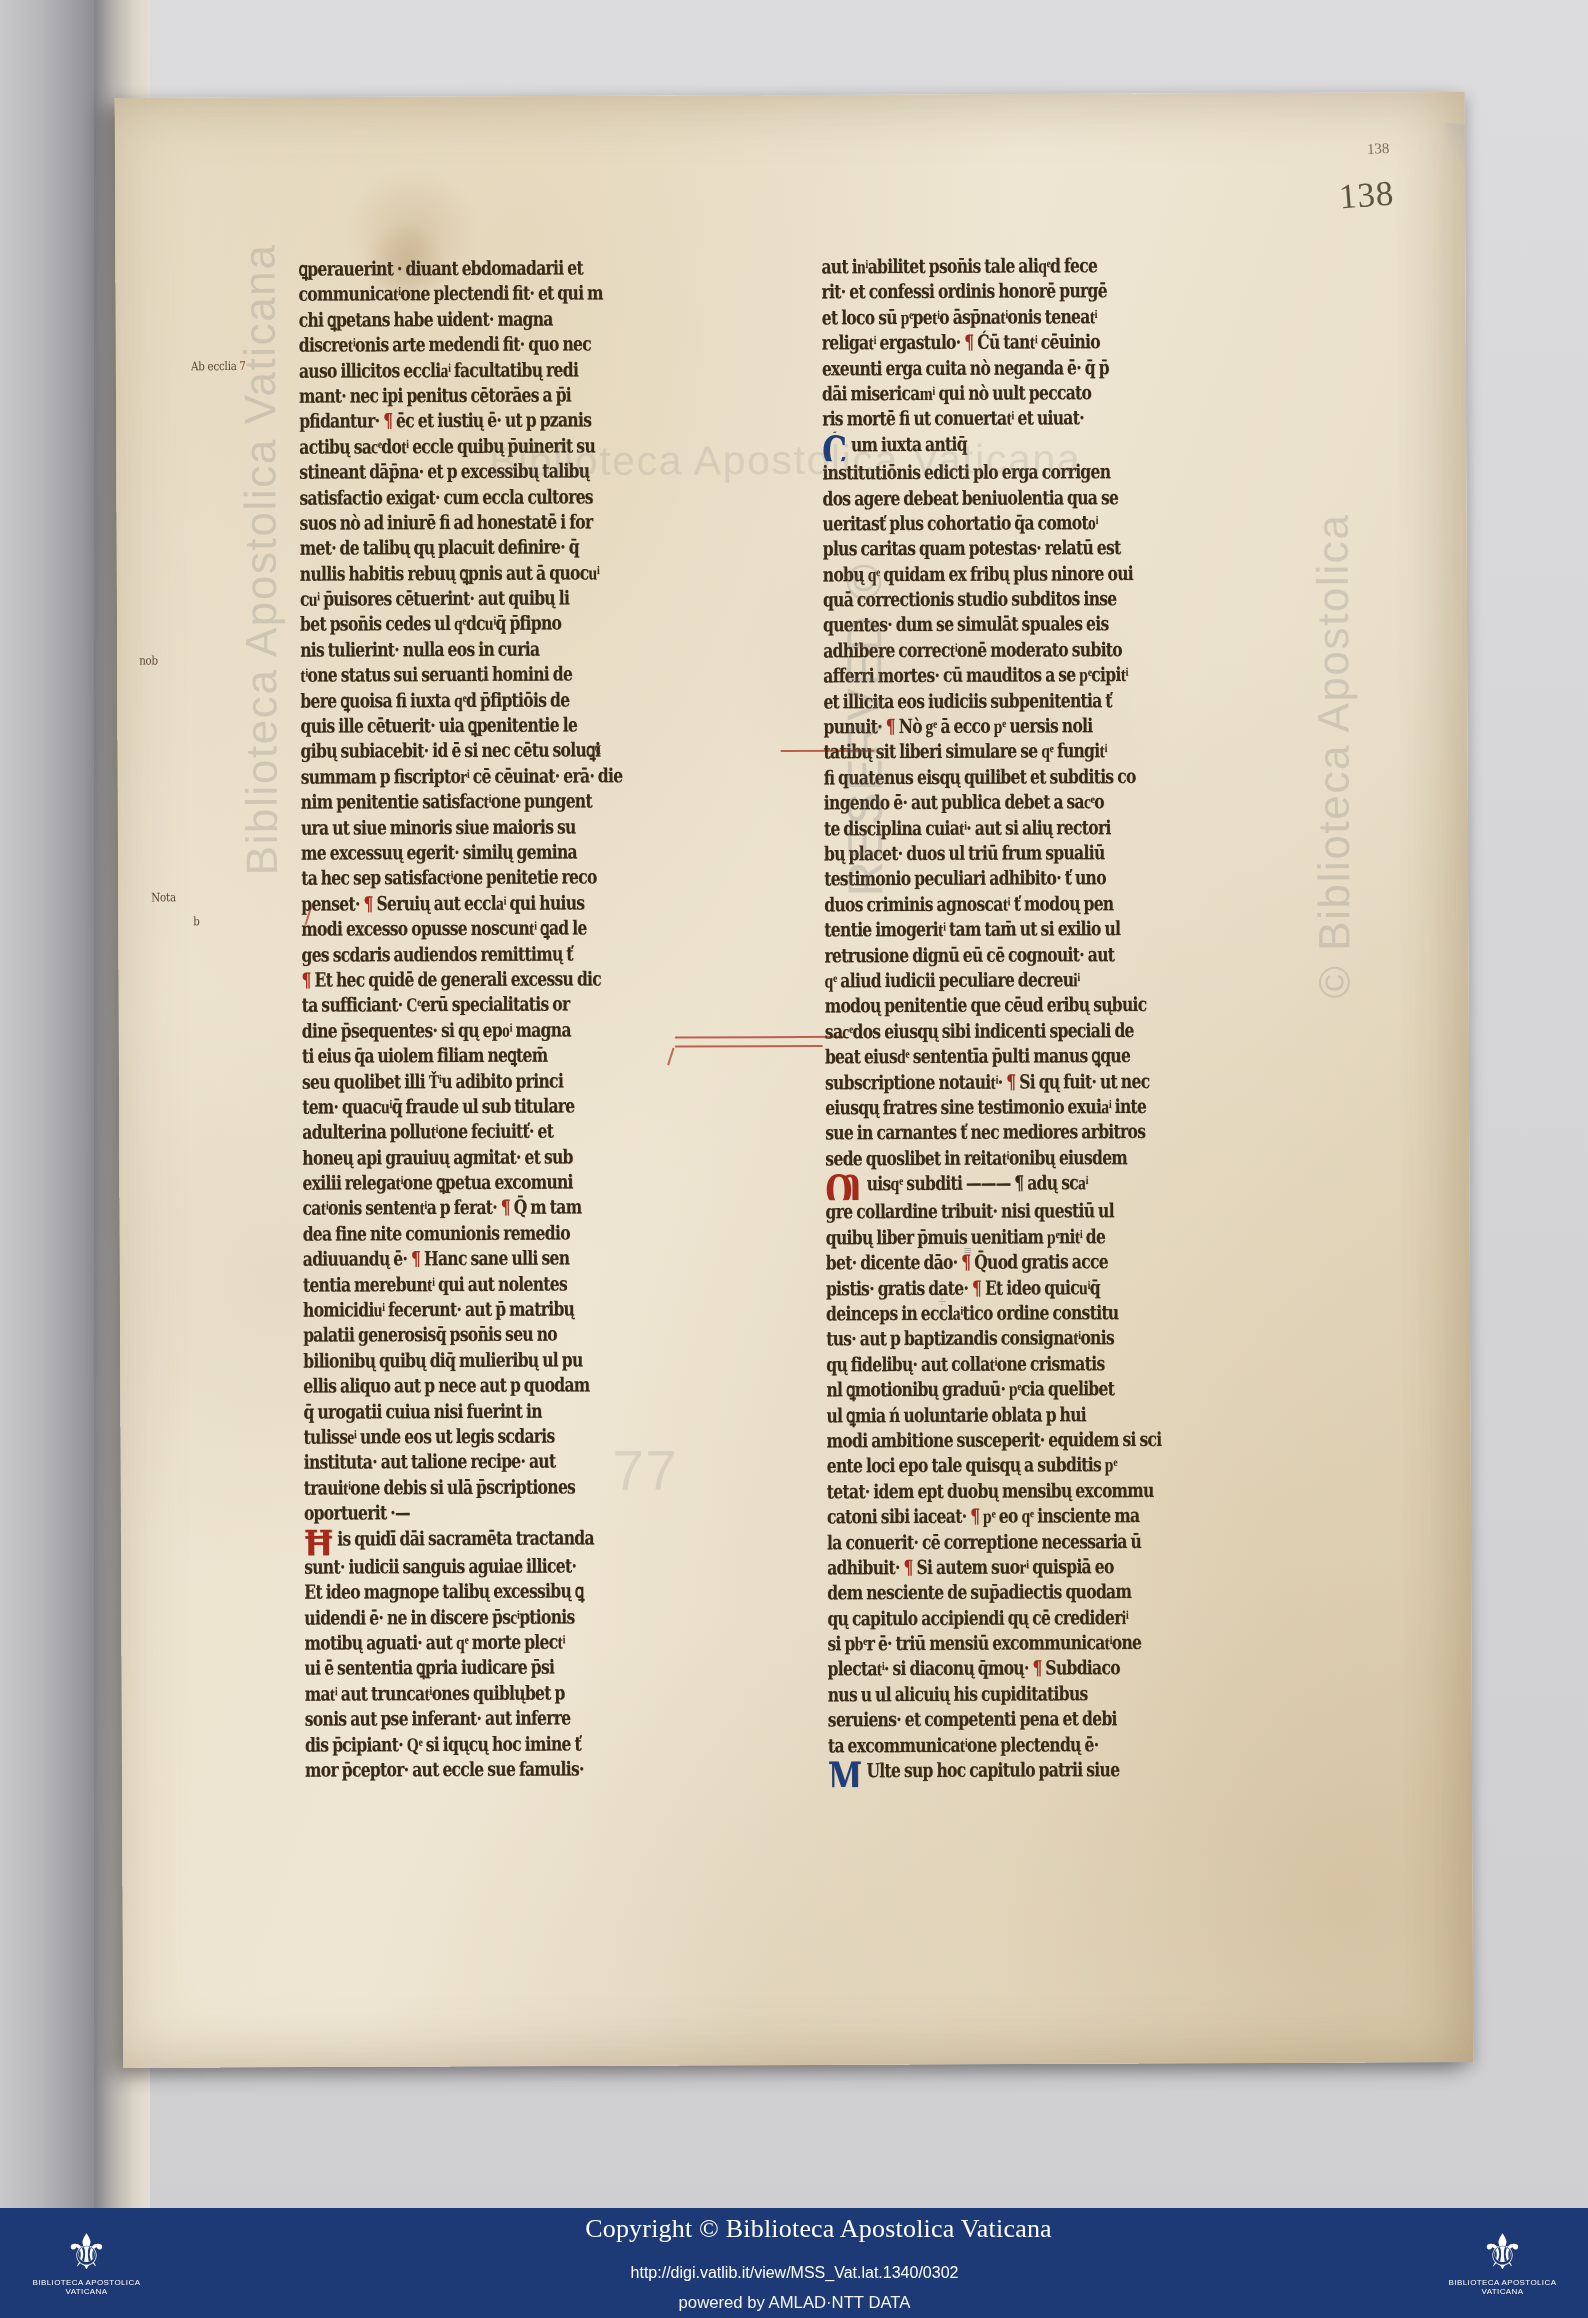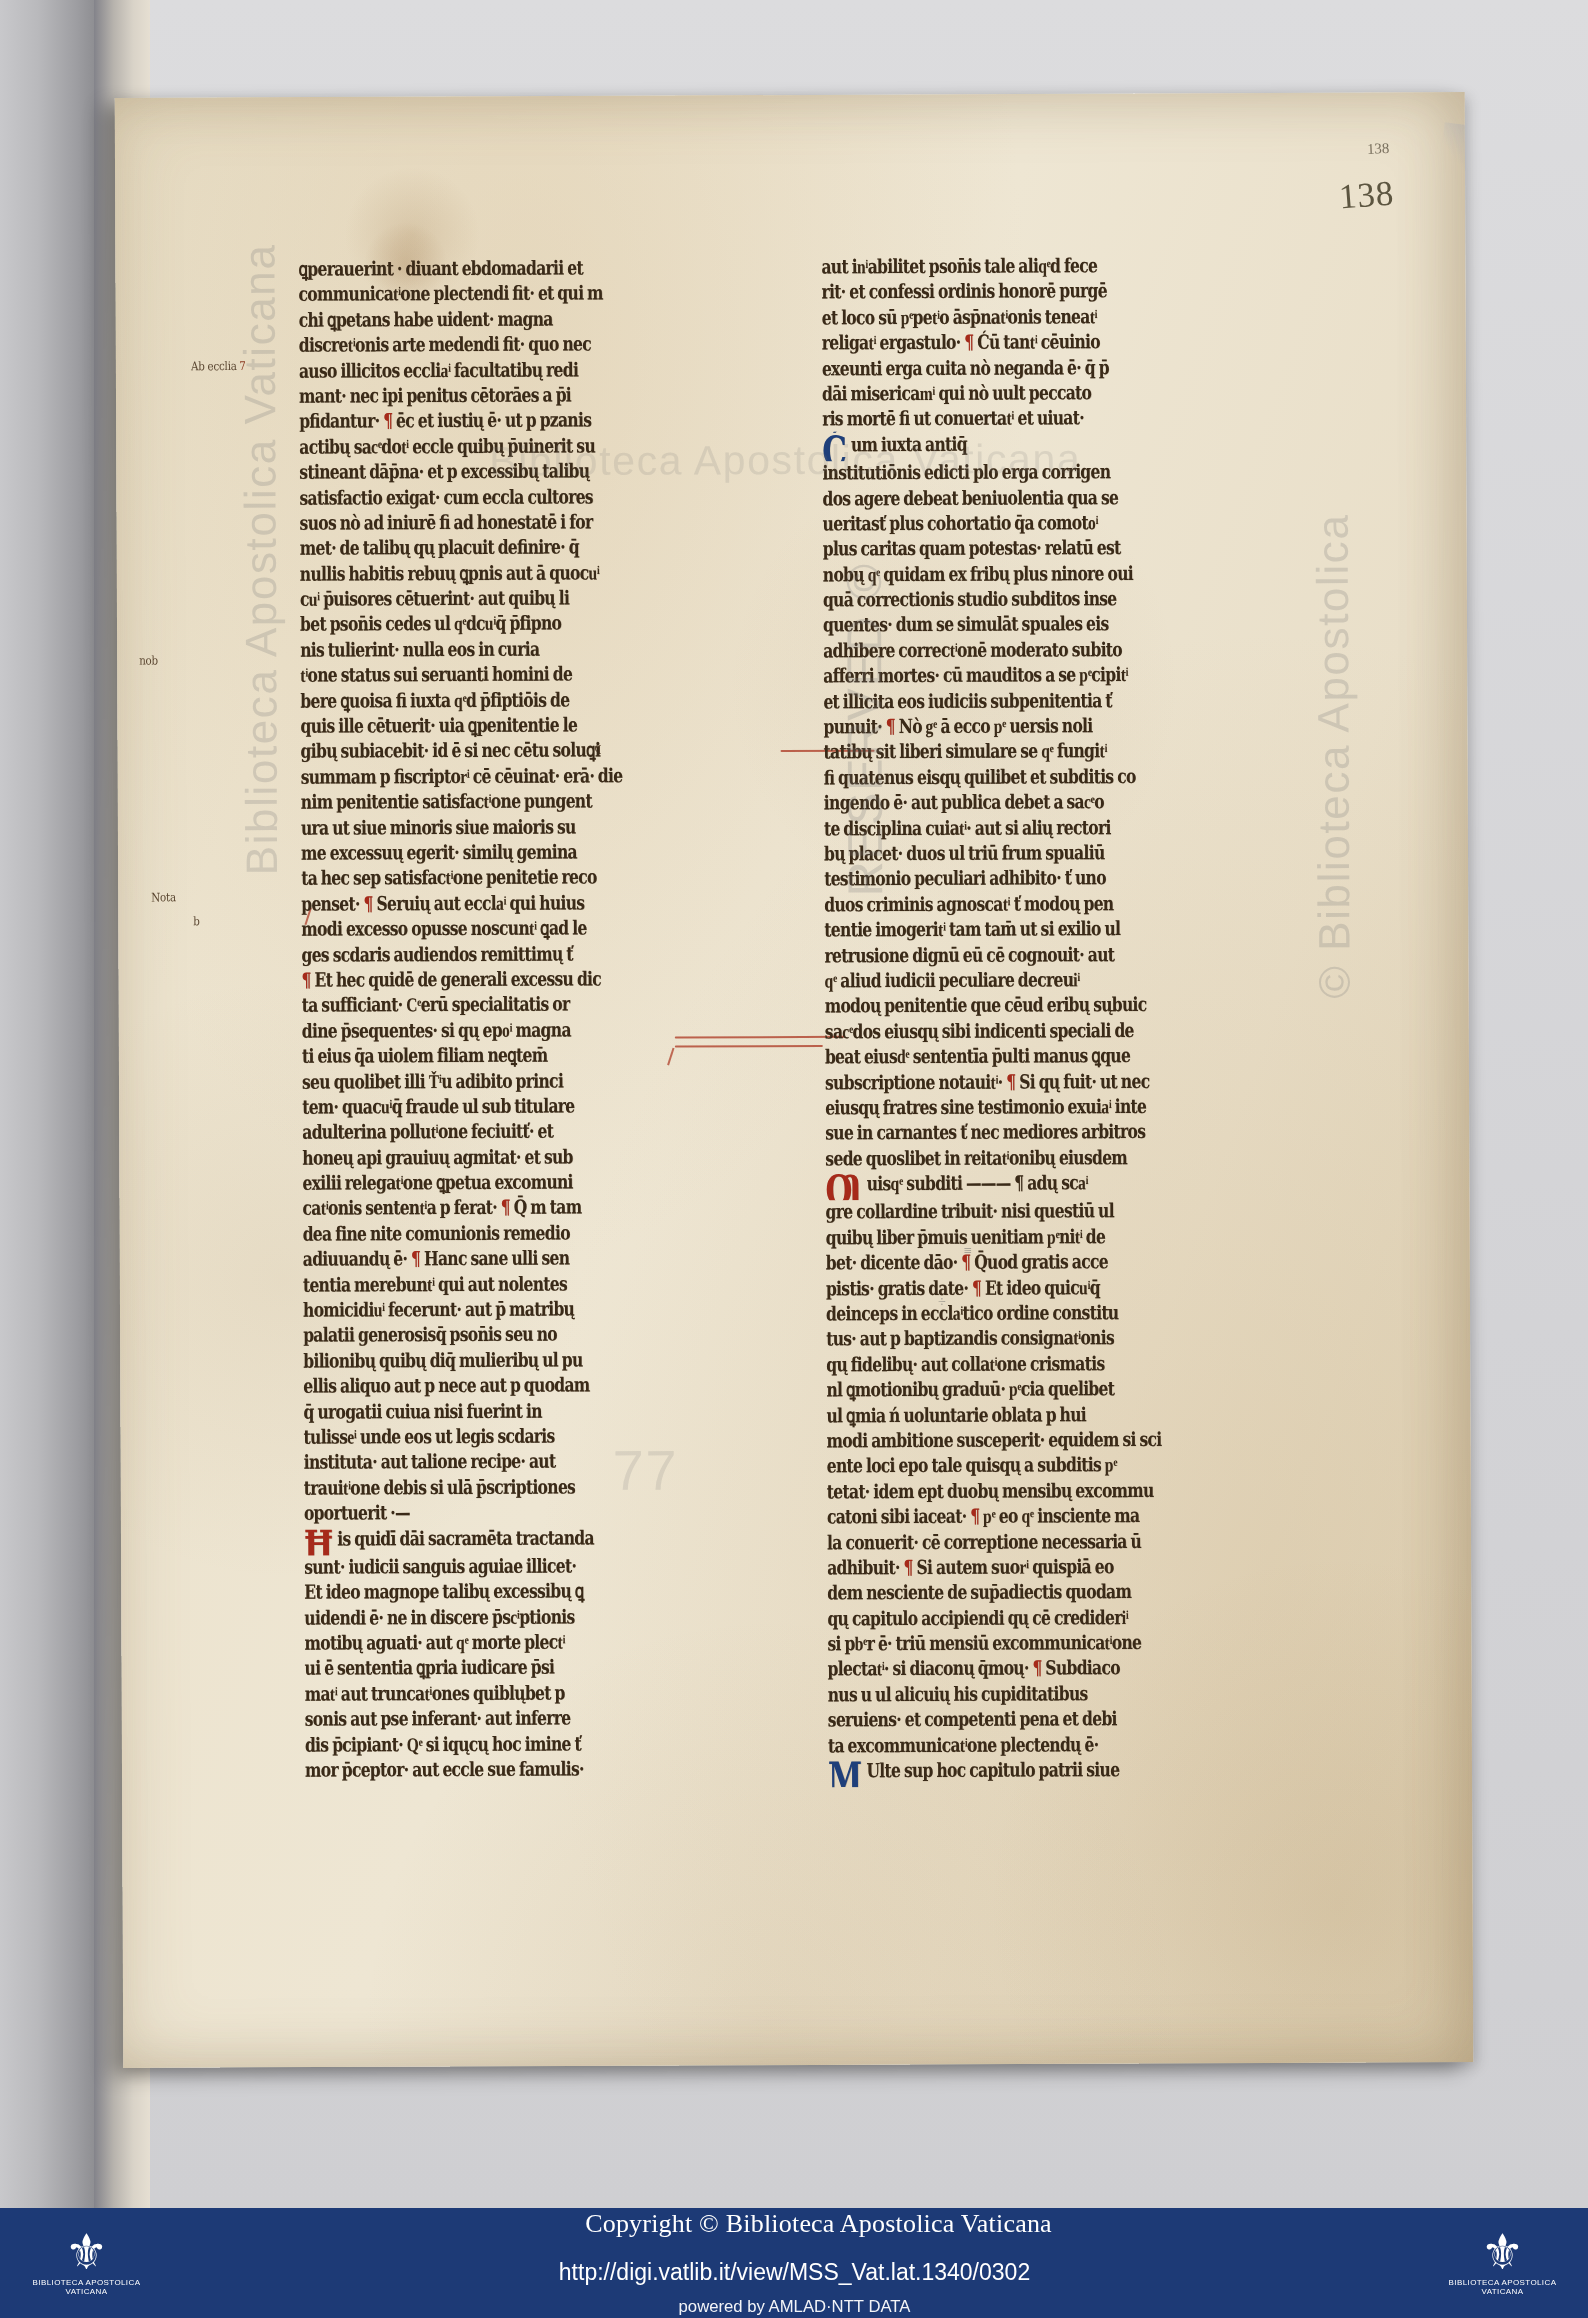--- a/index.html
+++ b/index.html
@@ -221,21 +221,21 @@
     flex-direction: column;
   }
   #footer .line1 {
     font-family: "Liberation Serif", serif;
     font-size: 26px;
     letter-spacing: 0.2px;
     margin-left: 48px;
   }
   #footer .line2 {
     font-family: "Liberation Sans", sans-serif;
-    font-size: 23px;
+    font-size: 16px;
     margin-top: 20px;
   }
   #footer .line3 {
     font-family: "Liberation Sans", sans-serif;
     font-size: 16.7px;
     margin-top: 11px;
     opacity: 0.95;
   }
   .crest {
     position: absolute;

